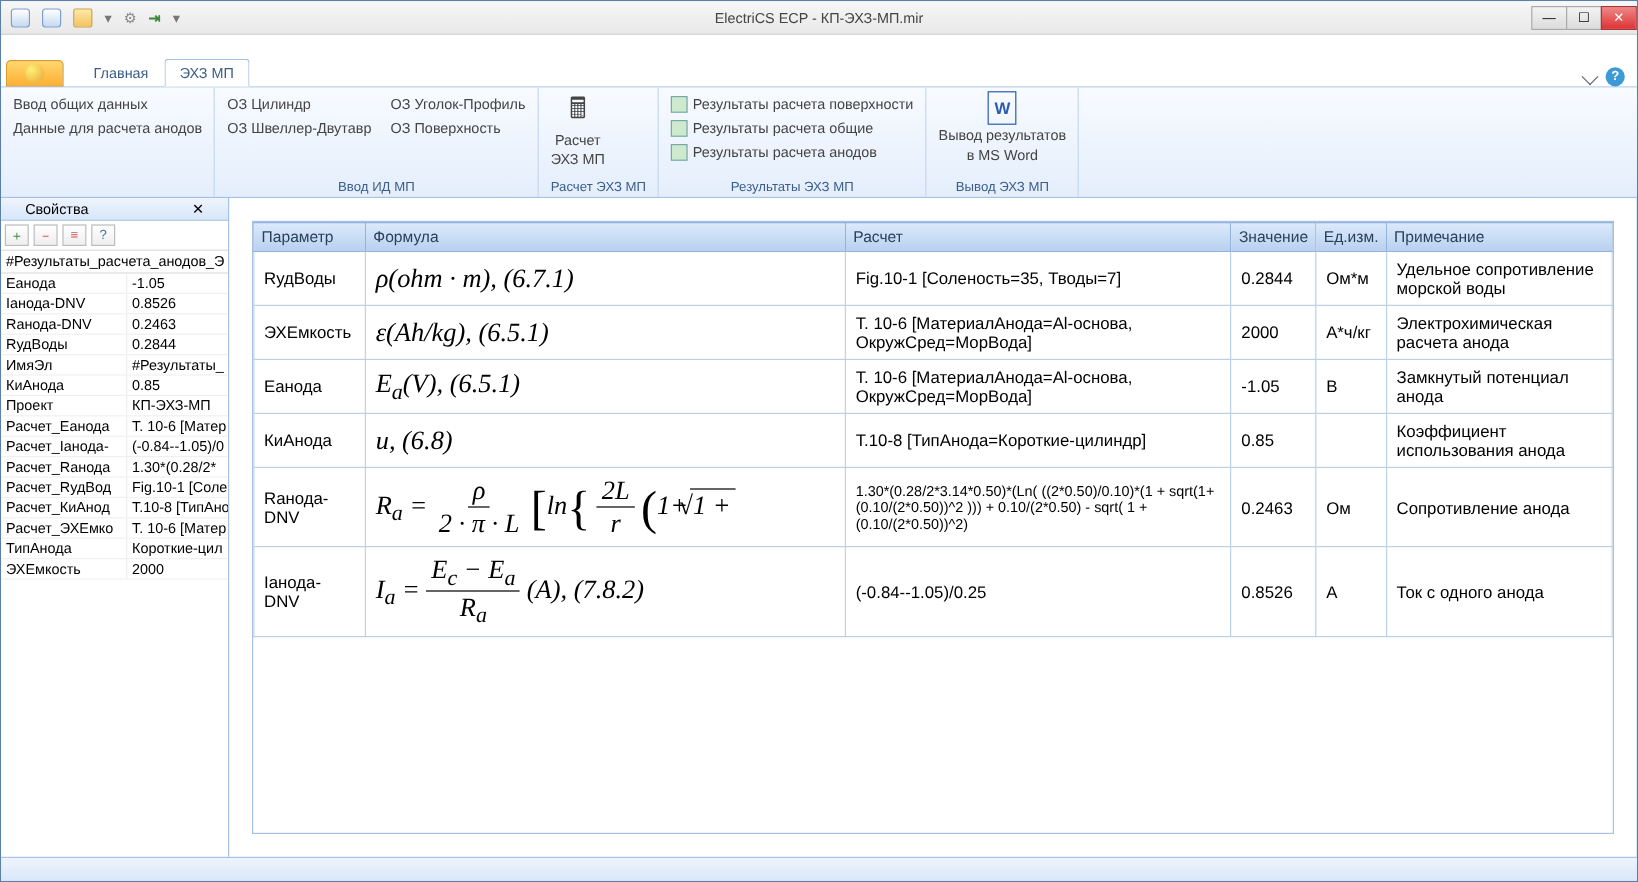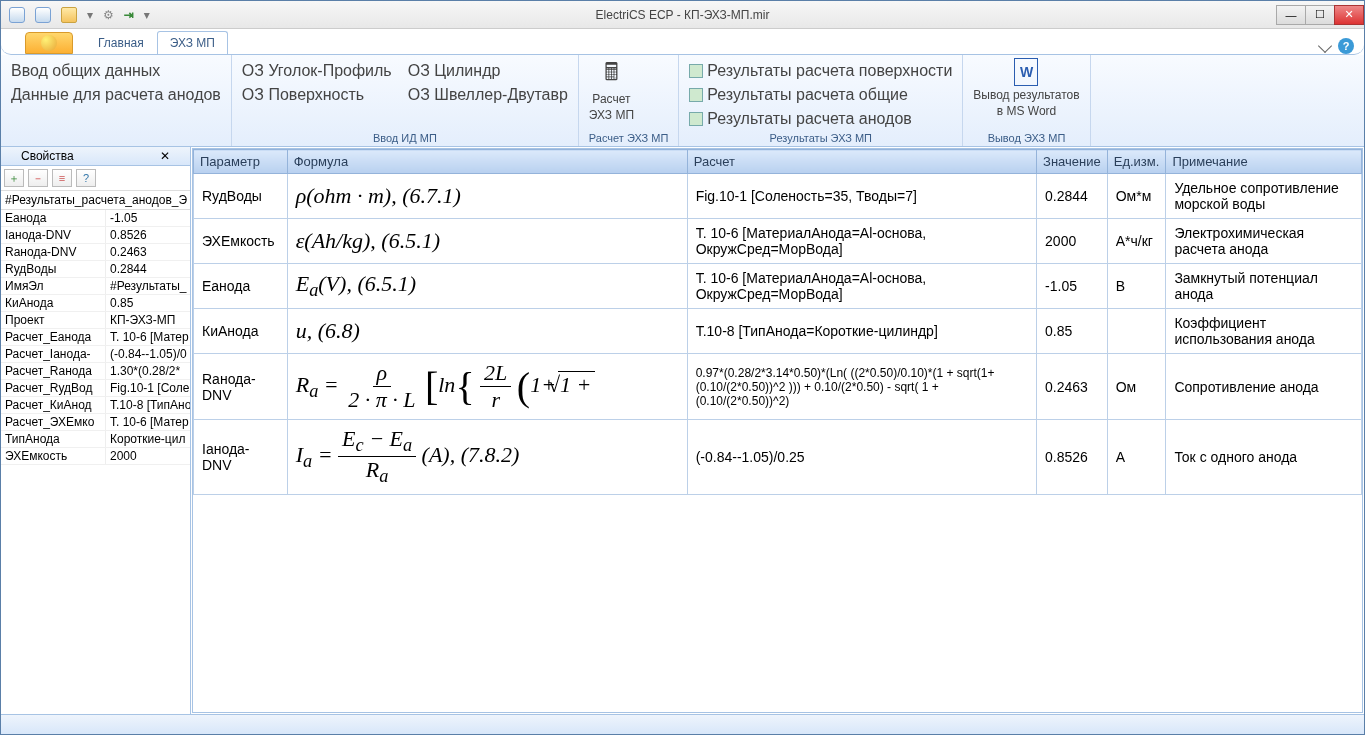--- a/index.html
+++ b/index.html
@@ -8,36 +8,36 @@
 
 
 .titlebar { height: 28px; background: linear-gradient(#f7f7f7, #e8e8e8); display: flex; align-items: center; border-bottom: 1px solid #ccc; position: relative; }
 .titlebar-icons { display: flex; align-items: center; gap: 10px; padding-left: 8px; }
 .title-text { position: absolute; left: 50%; transform: translateX(-50%); color: #444; }
 .win-controls { margin-left: auto; display: flex; }
 .win-btn { width: 30px; height: 20px; border: 1px solid #a9a9a9; background: linear-gradient(#f3f3f3,#dcdcdc); display: flex; align-items: center; justify-content: center; font-size: 11px; margin-left: -1px; }
 .win-close { background: linear-gradient(#e88,#d33); color: #fff; border-color: #a33; }
 
 
-.ribbon-tabs { height: 26px; background: #fff; display: flex; align-items: flex-end; border-bottom: 1px solid #a7c3e4; padding-left: 24px; border-radius: 10px; }
+.ribbon-tabs { height: 44px; background: #fff; display: flex; align-items: flex-end; border-bottom: 1px solid #a7c3e4; padding-left: 4px; }
 .app-btn { width: 48px; height: 22px; background: linear-gradient(#ffd76e,#fcb033); border: 1px solid #d99a2b; border-radius: 4px 4px 0 0; display: flex; align-items: center; justify-content: center; margin-right: 12px; }
 .app-btn-icon { width: 16px; height: 16px; background: radial-gradient(circle at 30% 30%, #fff176, #e8a536); border-radius: 50%; }
 .rtab { padding: 4px 12px; border: 1px solid transparent; border-bottom: none; color: #3b5d87; cursor: default; }
 .rtab.active { background: #fff; border-color: #a7c3e4; border-radius: 3px 3px 0 0; color: #3b5d87; }
 .ribbon-tabs-right { margin-left: auto; display: flex; align-items: center; gap: 8px; padding-right: 10px; }
 .chev-icon { width: 10px; height: 10px; border-left: 1px solid #666; border-bottom: 1px solid #666; transform: rotate(-45deg); }
 .help-icon { width: 16px; height: 16px; border-radius: 50%; background: #3b9ad7; color: #fff; display: flex; align-items: center; justify-content: center; font-size: 11px; font-weight: bold; }
 
 
 .ribbon { height: 92px; background: linear-gradient(#f8fbff,#e4eefc); border-bottom: 1px solid #a7c3e4; display: flex; }
 .rgroup { border-right: 1px solid #c6d7ee; padding: 3px 10px 2px 10px; display: flex; flex-direction: column; }
 .rgroup-body { flex: 1; display: flex; align-items: flex-start; gap: 16px; }
 .rgroup-title { text-align: center; font-size: 11px; color: #3b5d87; padding-top: 2px; }
 .rcol { display: flex; flex-direction: column; gap: 6px; padding-top: 4px; }
-.ritem { color: #444; font-size: 16px; white-space: nowrap; display: flex; align-items: center; gap: 4px; }
+.ritem { color: #444; font-size: 12px; white-space: nowrap; display: flex; align-items: center; gap: 4px; }
 .rbig { display: flex; flex-direction: column; align-items: center; gap: 2px; color: #444; }
 .rbig-icon { width: 32px; height: 32px; display: flex; align-items: center; justify-content: center; font-size: 24px; }
 .smicon { width: 14px; height: 14px; border: 1px solid #7aa; background: #cfe9cf; display: inline-block; }
 
 
 .content { flex: 1; display: flex; min-height: 0; }
 
 
 .props { width: 190px; border-right: 1px solid #a7c3e4; display: flex; flex-direction: column; background: #fff; }
 .props-title { background: linear-gradient(#eef4fc,#d8e7fa); border-bottom: 1px solid #a7c3e4; padding: 2px 20px; display: flex; align-items: center; font-size: 12px; }
@@ -50,21 +50,21 @@
 .pname { width: 105px; padding: 1px 4px; border-right: 1px solid #eee; overflow: hidden; white-space: nowrap; }
 .pval { flex: 1; padding: 1px 4px; overflow: hidden; white-space: nowrap; }
 
 
 .main { flex: 1; display: flex; flex-direction: column; min-width: 0; }
 .doc-tabs { height: 22px; display: flex; align-items: flex-end; background: linear-gradient(#eef4fc,#d8e7fa); border-bottom: 1px solid #7aa2d4; }
 .doc-tab { background: #c1d6f0; border: 1px solid #7aa2d4; border-bottom: none; padding: 2px 10px; font-size: 12px; color: #2a4870; margin-left: 6px; border-radius: 3px 3px 0 0; }
 .doc-tabs .close { margin-left: auto; padding: 0 6px; color: #2a4870; font-weight: bold; }
 
 
-.tablewrap { flex: 1; overflow: auto; border: 1px solid #a7c3e4; margin: 1px; }
+.tablewrap { flex: 1; overflow: auto; border: 1px solid #a7c3e4; margin: 19px; }
 table.results { width: 100%; border-collapse: collapse; }
 table.results th { background: linear-gradient(#dbe9fb,#b8d0ef); border: 1px solid #94b3da; padding: 4px 6px; text-align: left; font-weight: normal; color: #2a3f5a; font-size: 13px; position: sticky; top: 0; }
 table.results td { border: 1px solid #bcd0e8; padding: 6px 8px; vertical-align: middle; font-size: 14px; }
 .formula { font-family: 'Cambria Math','Times New Roman',serif; font-size: 22px; font-style: italic; white-space: nowrap; }
 .frac { display: inline-flex; flex-direction: column; align-items: center; vertical-align: middle; font-style: italic; }
 .frac .num { border-bottom: 1px solid #000; padding: 0 4px; }
 .frac .den { padding: 0 4px; }
 .bigbr { font-size: 40px; font-style: normal; vertical-align: middle; }
 .sqrt { border-top: 1px solid #000; padding: 0 4px; margin-left: 2px; }
 .sqrt::before { content: "√"; margin-left: -14px; font-style: normal; }
@@ -119,26 +119,26 @@
         <div class="rcol">
           <div class="ritem">Ввод общих данных</div>
           <div class="ritem">Данные для расчета анодов</div>
         </div>
       </div>
       <div class="rgroup-title"></div>
     </div>
     <div class="rgroup">
       <div class="rgroup-body">
         <div class="rcol">
+          <div class="ritem">ОЗ Цилиндр</div>
+          <div class="ritem">ОЗ Швеллер-Двутавр</div>
+        </div>
+        <div class="rcol">
           <div class="ritem">ОЗ Уголок-Профиль</div>
           <div class="ritem">ОЗ Поверхность</div>
-        </div>
-        <div class="rcol">
-          <div class="ritem">ОЗ Цилиндр</div>
-          <div class="ritem">ОЗ Швеллер-Двутавр</div>
         </div>
       </div>
       <div class="rgroup-title">Ввод ИД МП</div>
     </div>
     <div class="rgroup">
       <div class="rgroup-body">
         <div class="rbig">
           <div class="rbig-icon">🖩</div>
           <div>Расчет</div>
           <div>ЭХЗ МП</div>
@@ -310,21 +310,21 @@
                       <span class="den">2 · π · L</span>
                     </span>
                   <span class="bigbr">[</span>ln<span class="bigbr">{</span>
                   <span class="frac">
                       <span class="num">2L</span>
                       <span class="den">r</span>
                     </span>
                   <span class="bigbr">(</span>1+<span class="sqrt">1 +</span>
                 </span>
               </td>
-              <td style="font-size:12px;">0.97*(0.28/2*3.14*0.50)*(Ln( ((2*0.50)/0.10)*(1 + sqrt(1+(0.10/(2*0.50))^2 ))) + 0.10/(2*0.50) - sqrt( 1 + (0.10/(2*0.50))^2)</td>
+              <td style="font-size:12px;">1.30*(0.28/2*3.14*0.50)*(Ln( ((2*0.50)/0.10)*(1 + sqrt(1+(0.10/(2*0.50))^2 ))) + 0.10/(2*0.50) - sqrt( 1 + (0.10/(2*0.50))^2)</td>
               <td>0.2463</td>
               <td>Ом</td>
               <td>Сопротивление анода</td>
             </tr>
             <tr>
               <td>Iанода-DNV</td>
               <td>
                 <span class="formula">I<sub>a</sub> = 
                   <span class="frac">
                       <span class="num">E<sub>c</sub> − E<sub>a</sub></span>

